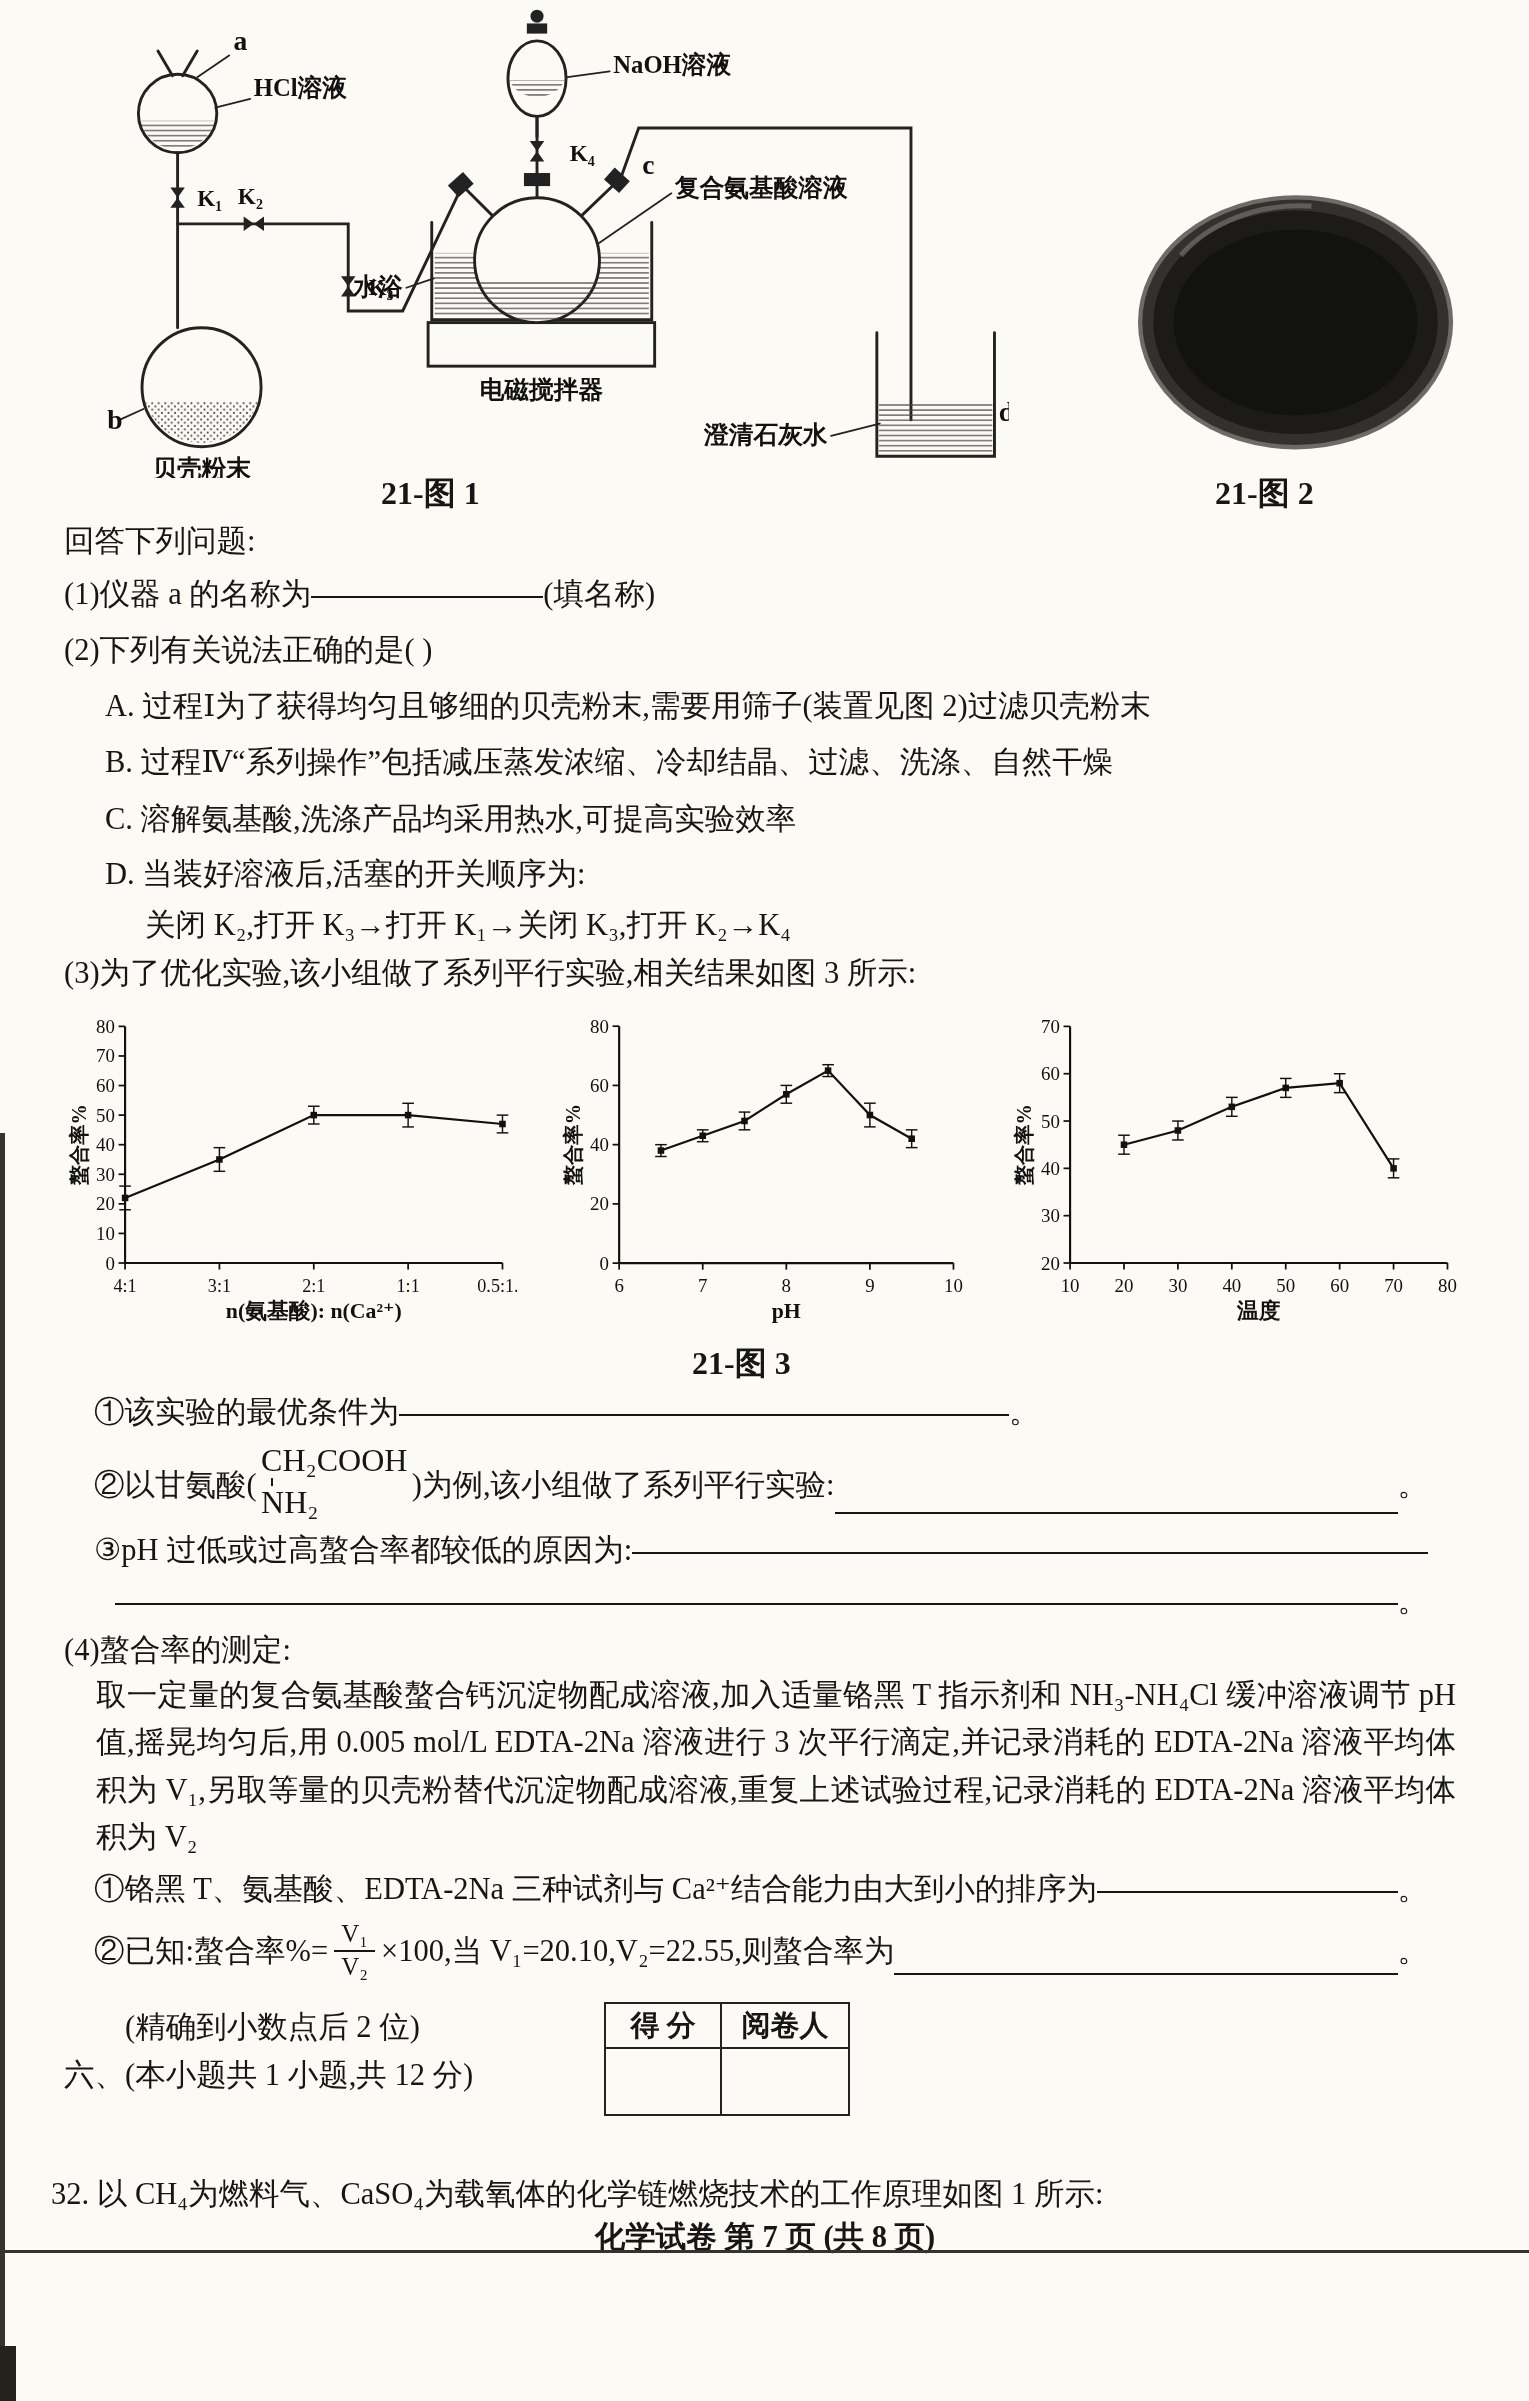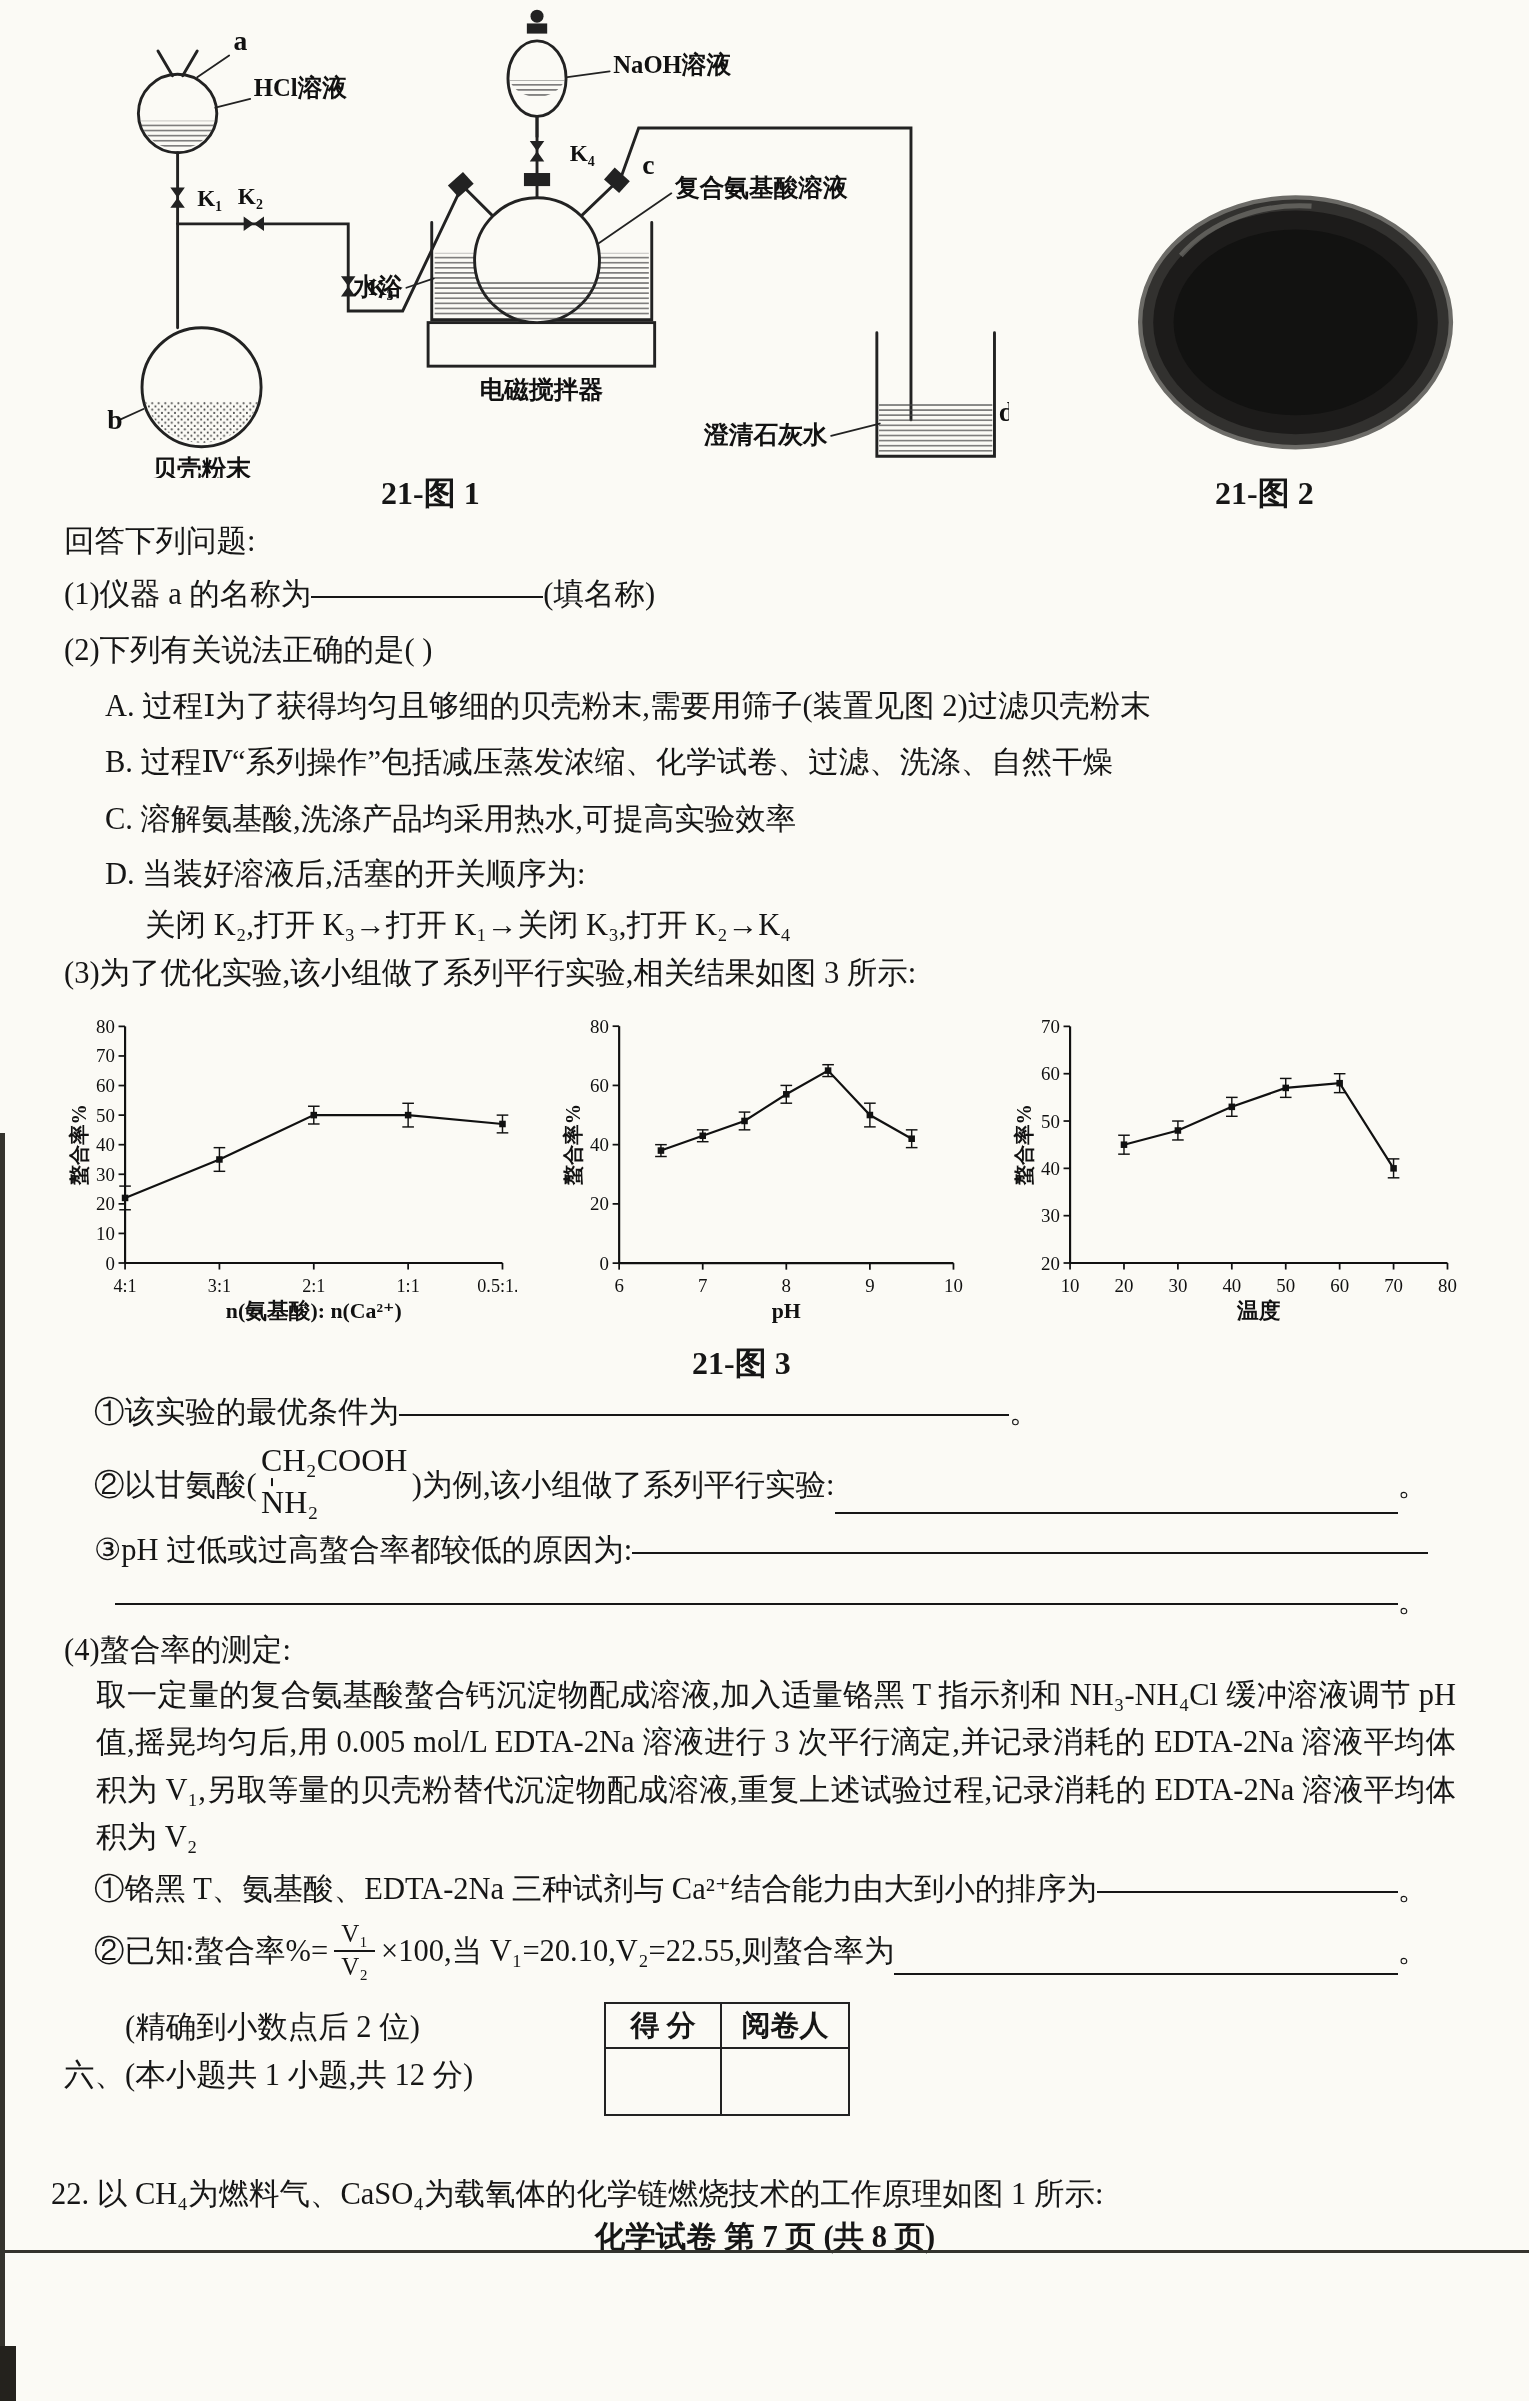--- a/index.html
+++ b/index.html
@@ -140,21 +140,21 @@
 
   <div class="line fline" style="left:64px;top:575px;width:1017px">
     <span>(1)仪器 a 的名称为</span>
       <span class="blank" style="width:232px"></span>
       <span>(填名称)</span>
   </div>
 
   <div class="line" style="left:64px;top:631px">(2)下列有关说法正确的是(            )</div>
 
   <div class="opt" style="left:105px;top:686px">A. 过程Ⅰ为了获得均匀且够细的贝壳粉末,需要用筛子(装置见图 2)过滤贝壳粉末</div>
-  <div class="opt" style="left:105px;top:742px">B. 过程Ⅳ“系列操作”包括减压蒸发浓缩、化学试卷、过滤、洗涤、自然干燥</div>
+  <div class="opt" style="left:105px;top:742px">B. 过程Ⅳ“系列操作”包括减压蒸发浓缩、冷却结晶、过滤、洗涤、自然干燥</div>
   <div class="opt" style="left:105px;top:799px">C. 溶解氨基酸,洗涤产品均采用热水,可提高实验效率</div>
   <div class="opt" style="left:105px;top:854px">D. 当装好溶液后,活塞的开关顺序为:</div>
   <div class="opt" style="left:145px;top:905px">关闭 K₂,打开 K₃→打开 K₁→关闭 K₃,打开 K₂→K₄</div>
 
   <div class="line" style="left:64px;top:954px">(3)为了优化实验,该小组做了系列平行实验,相关结果如图 3 所示:</div>
 
   <div class="charts" style="left:67px;top:1013px">
     <div class="chart"><svg width="450" height="320" viewBox="0 0 620 440">
           <line x1="80" y1="18" x2="80" y2="344" stroke="#111" stroke-width="3"></line>
           <line x1="80" y1="344" x2="600" y2="344" stroke="#111" stroke-width="3"></line>
@@ -386,21 +386,21 @@
       <td class="c1">得 分</td>
       <td class="c2">阅卷人</td>
     </tr>
     <tr class="r2">
       <td class="c1"></td>
       <td class="c2"></td>
     </tr>
   </tbody>
     </table>
 
-  <div class="line" style="left:51px;top:2175px">22. 以 CH₄为燃料气、CaSO₄为载氧体的化学链燃烧技术的工作原理如图 1 所示:</div>
+  <div class="line" style="left:51px;top:2175px">32. 以 CH₄为燃料气、CaSO₄为载氧体的化学链燃烧技术的工作原理如图 1 所示:</div>
 
   <div class="footer" style="top:2217px">化学试卷 第 7 页 (共 8 页)</div>
 
   <div class="edgeL"></div>
   <div class="edgeB"></div>
   <div class="cornerBL"></div>
 </div>
 
 
 </body></html>

